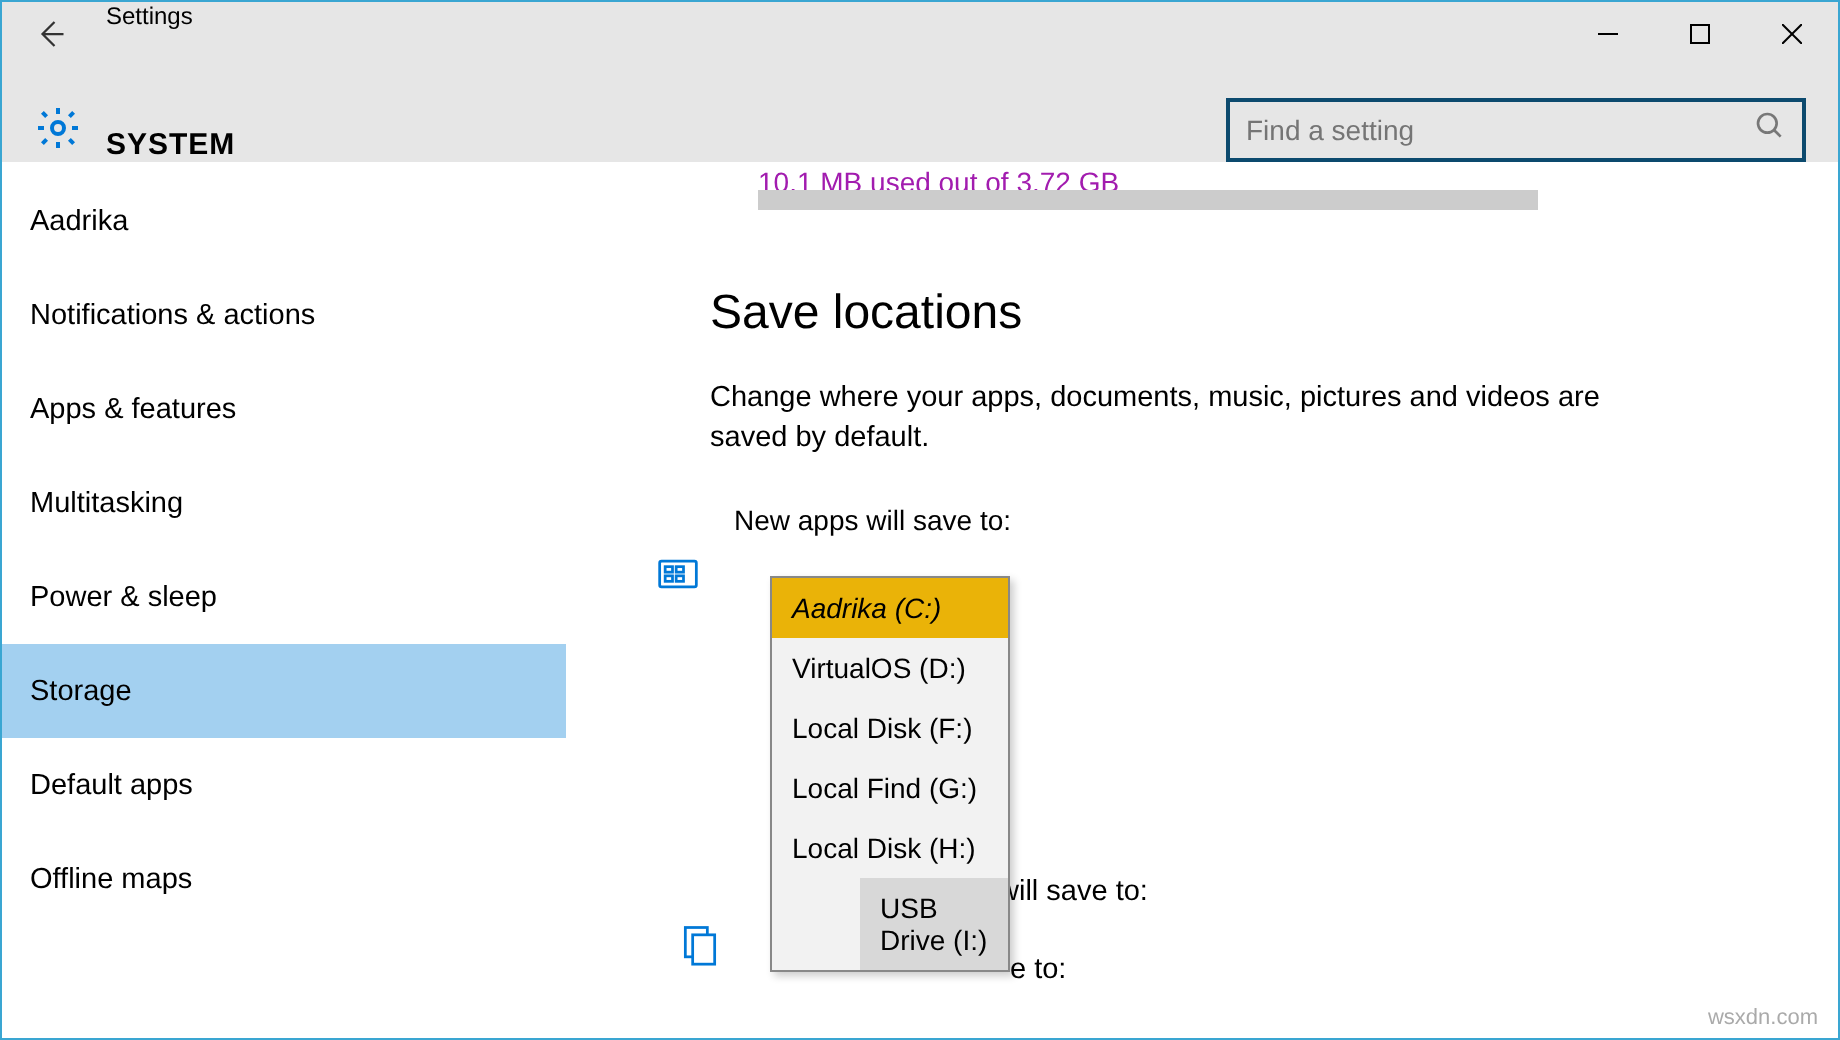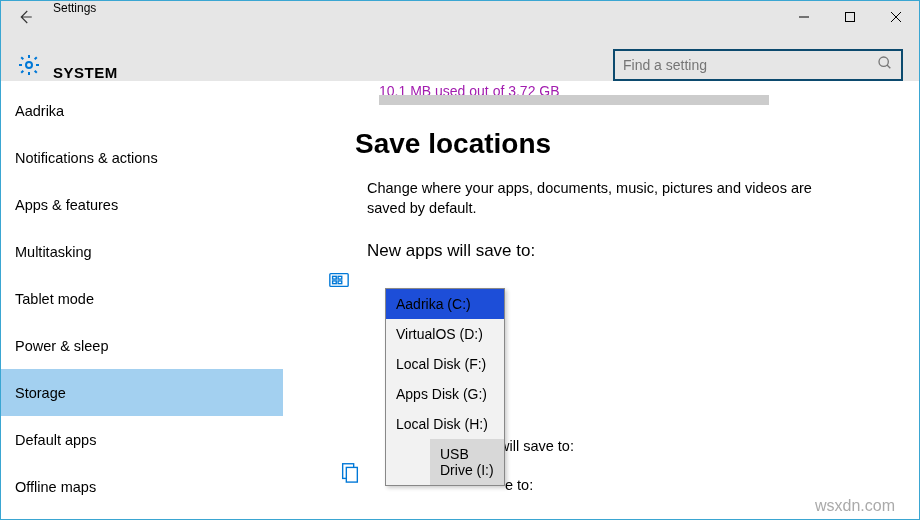--- a/index.html
+++ b/index.html
@@ -20,39 +20,39 @@
     
     .body { display: flex; height: calc(520px - 80px); }
     .sidebar { width: 282px; background: #fff; padding-top: 6px; overflow: hidden; }
     .nav-item { height: 47px; display: flex; align-items: center; padding: 0 14px; font-size: 14.5px; color: #000; cursor: pointer; }
     .nav-item.selected { background: #a3d0f0; }
     
     .content { flex: 1; padding: 0 24px 24px 72px; position: relative; overflow: hidden; }
     .usage-label { font-size: 14px; color: #a21caf; margin-top: 2px; position: absolute; top: 0; left: 96px; }
     .usage-bar { width: 390px; height: 10px; background: #ccc; position: absolute; top: 14px; left: 96px; }
     
-    .heading { font-size: 28px; font-weight: 700; margin-top: 47px; }
-    .desc { font-size: 14.5px; margin-top: 18px; color: #000; max-width: 480px; line-height: 1.4; margin-left: 12px; }
+    .heading { font-size: 24px; font-weight: 400; margin-top: 62px; }
+    .desc { font-size: 14.5px; margin-top: 18px; color: #000; max-width: 480px; line-height: 1.4; }
     
     .save-row { margin-top: 22px; position: relative; }
-    .save-label { font-size: 17px; margin-left: 12px; }
+    .save-label { font-size: 14px; margin-left: 12px; }
     .save-line { display: flex; align-items: center; margin-top: 8px; }
     .type-icon { width: 24px; display: flex; justify-content: center; color: #0078d7; margin-left: -28px; margin-right: 14px; }
     
     .dropdown-open { position: absolute; left: 84px; top: 287px; width: 120px; background: #f2f2f2; border: 1px solid #888; box-shadow: 2px 2px 4px rgba(0,0,0,0.2); z-index: 10; }
     .dropdown-open .opt { padding: 7px 10px; font-size: 14px; cursor: pointer; }
-    .dropdown-open .opt.selected { background: #1d4ed8; }
+    .dropdown-open .opt.selected { background: #eab308; font-style: italic; }
     .dropdown-open .opt.hover { background: #d8d8d8; margin-left: 44px; }
     
     .partial-label { position: absolute; font-size: 14.5px; }
     .doc-label { top: 357px; left: 216px; }
     .music-label { top: 396px; left: 222px; }
     .doc-icon { position: absolute; top: 380px; left: 56px; color: #0078d7; }
     
-    .watermark { position: absolute; bottom: 4px; right: 24px; font-size: 16px; color: #aaa; }
+    .watermark { position: absolute; bottom: 4px; right: 10px; font-size: 11px; color: #aaa; }
   </style>
 </head>
 <body>
 
 <div class="titlebar">
   <div class="back-btn">
     <svg width="18" height="18" viewBox="0 0 24 24" fill="none" stroke="#333" stroke-width="1.5">
         <path d="M15 4l-8 8 8 8M7 12h14"></path>
       </svg>
   </div>
@@ -95,21 +95,20 @@
     </span>
   </div>
 </div>
 
 <div class="body">
   <div class="sidebar">
     <div class="nav-item">Aadrika</div>
     <div class="nav-item">Notifications &amp; actions</div>
     <div class="nav-item">Apps &amp; features</div>
     <div class="nav-item">Multitasking</div>
-    <div class="nav-item">Tablet mode</div>
     <div class="nav-item">Power &amp; sleep</div>
     <div class="nav-item selected">Storage</div>
     <div class="nav-item">Default apps</div>
     <div class="nav-item">Offline maps</div>
   </div>
 
   <div class="content">
     <div class="usage-label">10.1 MB used out of 3.72 GB</div>
     <div class="usage-bar"></div>
 
@@ -141,18 +140,18 @@
 
     <div class="partial-label music-label">e to:</div>
 
   </div>
 </div>
 
 <div class="dropdown-open" style="left:384px; top:287px;">
   <div class="opt selected">Aadrika (C:)</div>
   <div class="opt">VirtualOS (D:)</div>
   <div class="opt">Local Disk (F:)</div>
-  <div class="opt">Apps Disk (G:)</div>
+  <div class="opt">Local Find (G:)</div>
   <div class="opt">Local Disk (H:)</div>
   <div class="opt hover">USB Drive (I:)</div>
 </div>
 
 <div class="watermark">wsxdn.com</div>
 
 </body></html>

